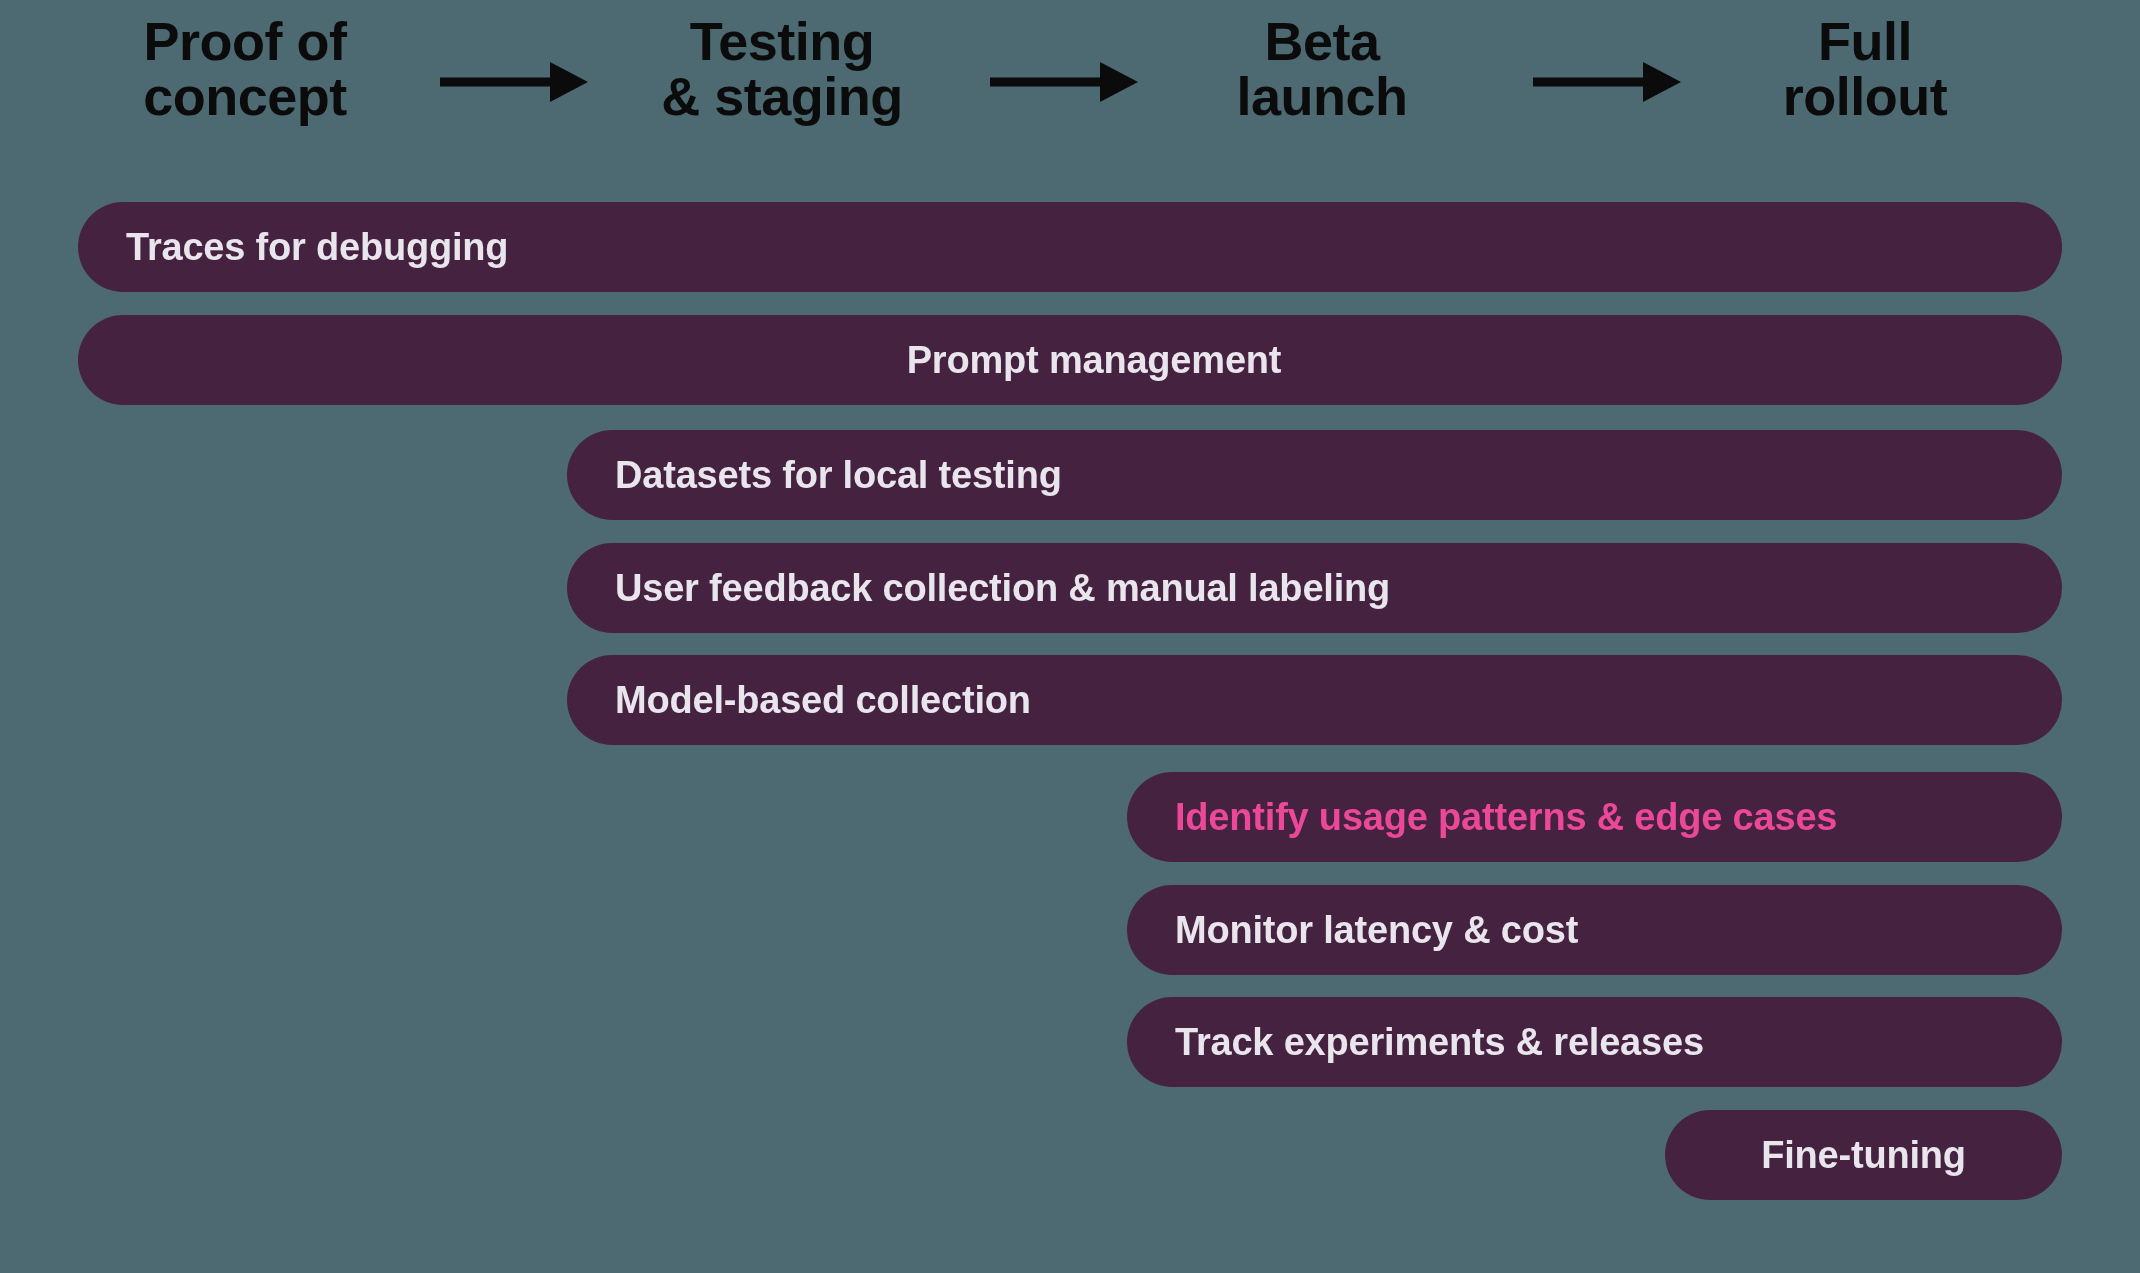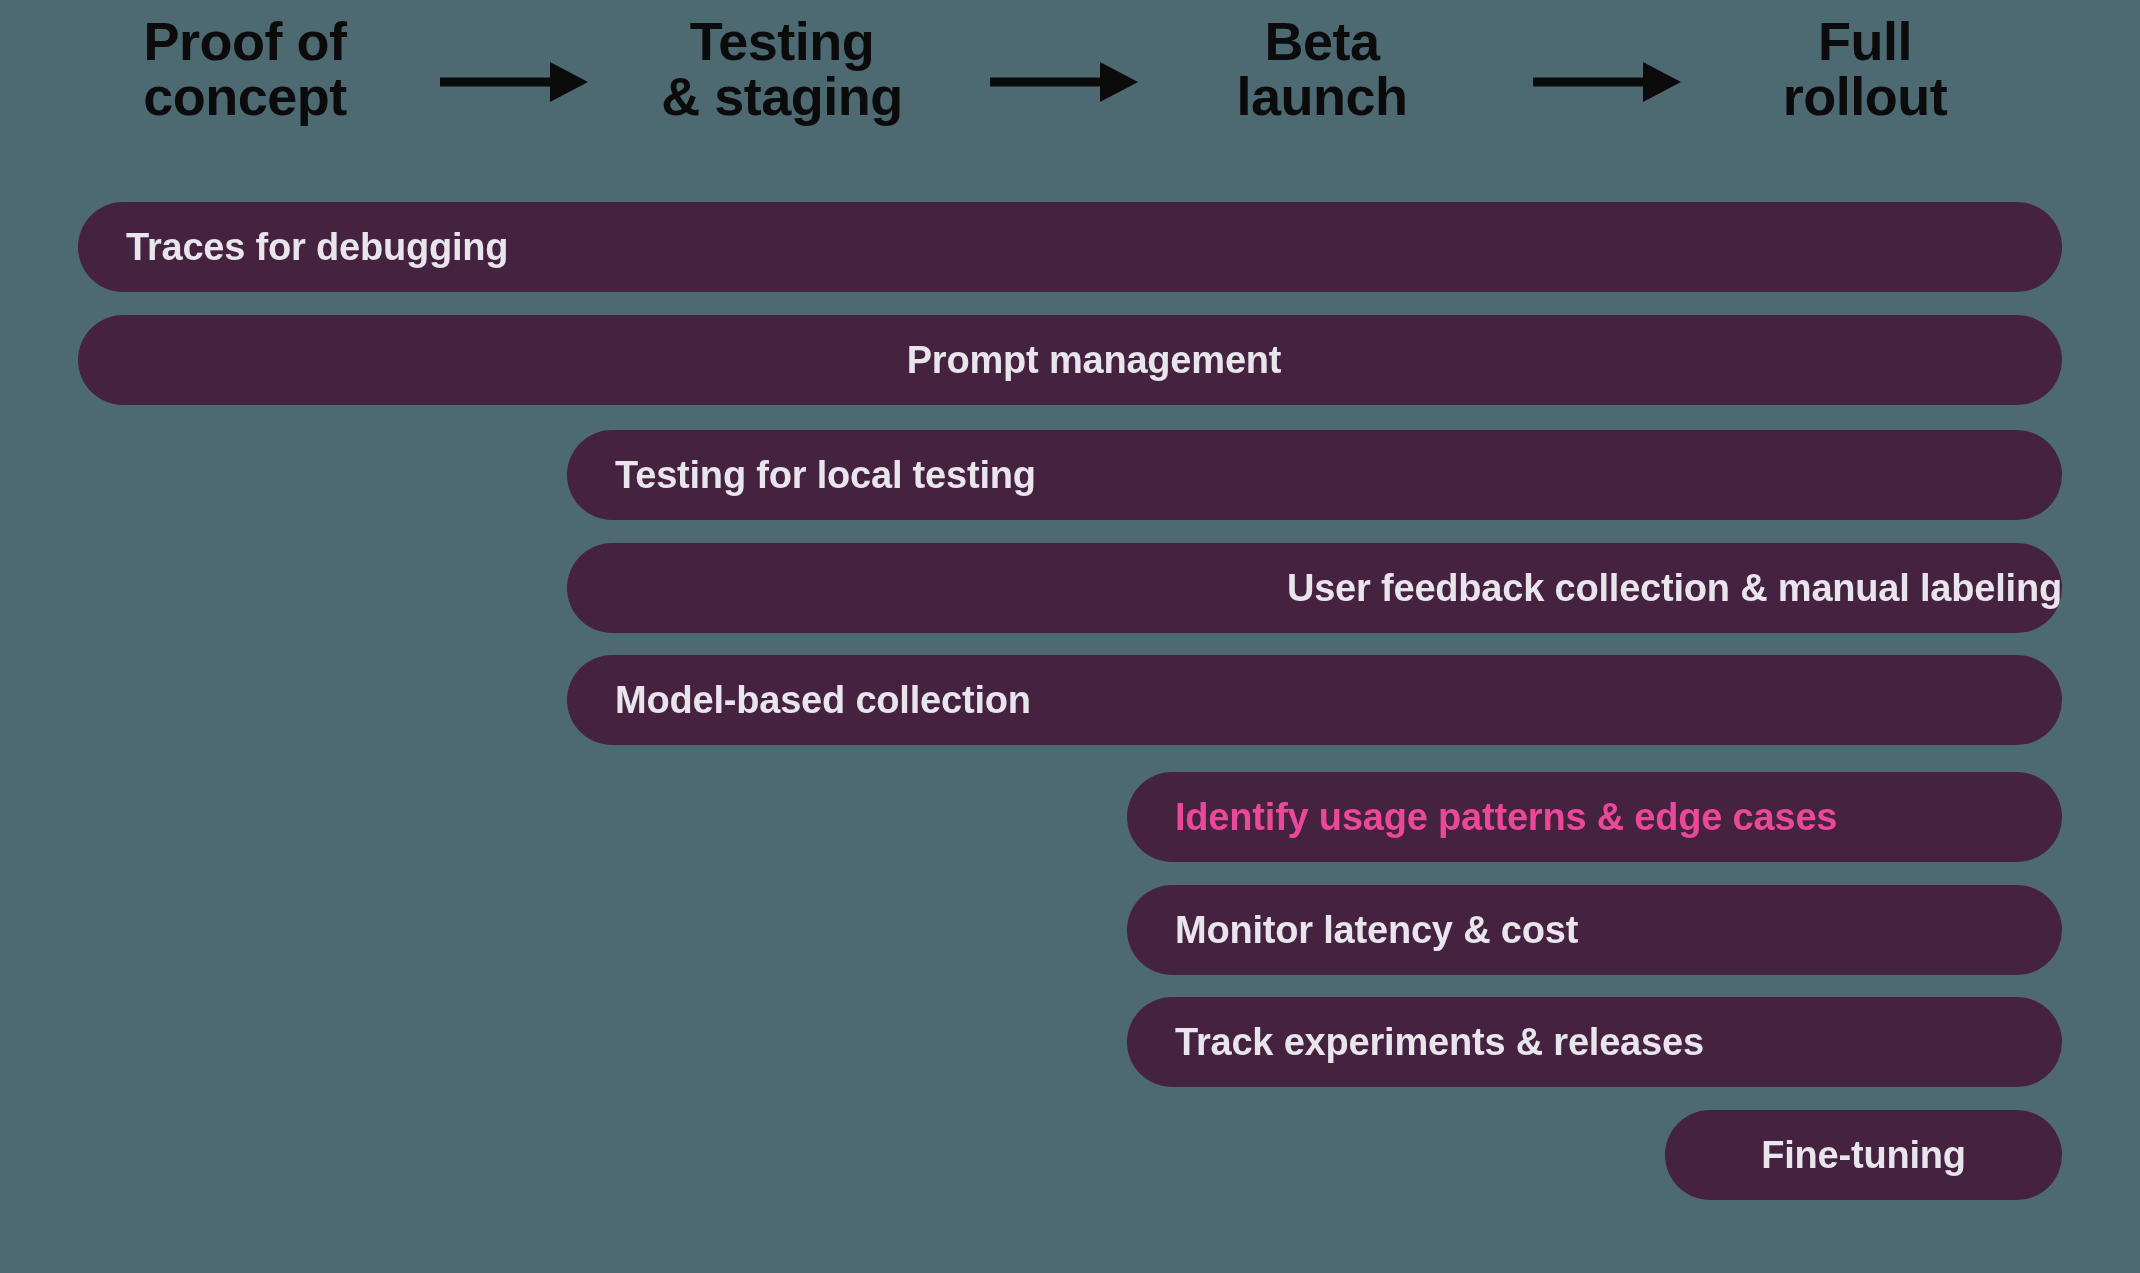--- a/index.html
+++ b/index.html
@@ -98,23 +98,23 @@
     </div>
 
   <div id="bar-stack">
       <div class="bar left-aligned" style="left: 78px; width: 1984px; top: 202px; background: rgb(69, 34, 64);">
         <span class="bar-label" style="color: rgb(233, 229, 236);">Traces for debugging</span>
       </div>
       <div class="bar left-aligned" style="left: 78px; width: 1984px; top: 315px; background: rgb(69, 34, 64); justify-content: center;">
         <span class="bar-label" style="color: rgb(233, 229, 236);">Prompt management</span>
       </div>
       <div class="bar left-aligned" style="left: 567px; width: 1495px; top: 430px; background: rgb(69, 34, 64);">
-        <span class="bar-label" style="color: rgb(233, 229, 236);">Testing for local testing</span>
+        <span class="bar-label" style="color: rgb(233, 229, 236);">Datasets for local testing</span>
       </div>
-      <div class="bar left-aligned" style="left: 567px; width: 1495px; top: 543px; background: rgb(69, 34, 64); justify-content: flex-end;">
+      <div class="bar left-aligned" style="left: 567px; width: 1495px; top: 543px; background: rgb(69, 34, 64);">
         <span class="bar-label" style="color: rgb(233, 229, 236);">User feedback collection &amp; manual labeling</span>
       </div>
       <div class="bar left-aligned" style="left: 567px; width: 1495px; top: 655px; background: rgb(69, 34, 64);">
         <span class="bar-label" style="color: rgb(233, 229, 236);">Model-based collection</span>
       </div>
       <div class="bar left-aligned" style="left: 1127px; width: 935px; top: 772px; background: rgb(69, 34, 64);">
         <span class="bar-label" style="color: #ec4899;">Identify usage patterns &amp; edge cases</span>
       </div>
       <div class="bar left-aligned" style="left: 1127px; width: 935px; top: 885px; background: rgb(69, 34, 64);">
         <span class="bar-label" style="color: rgb(233, 229, 236);">Monitor latency &amp; cost</span>

